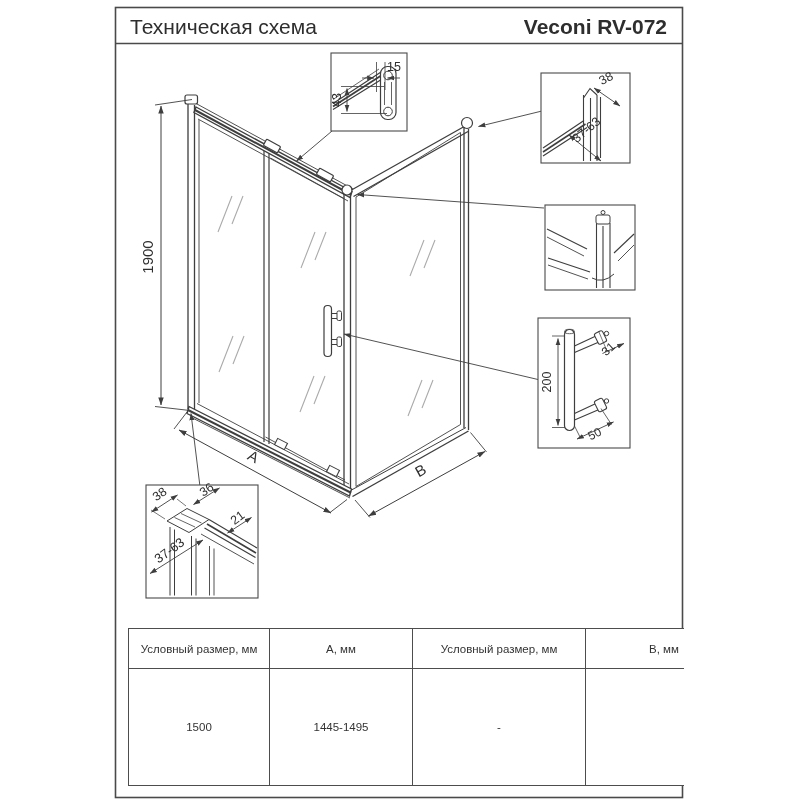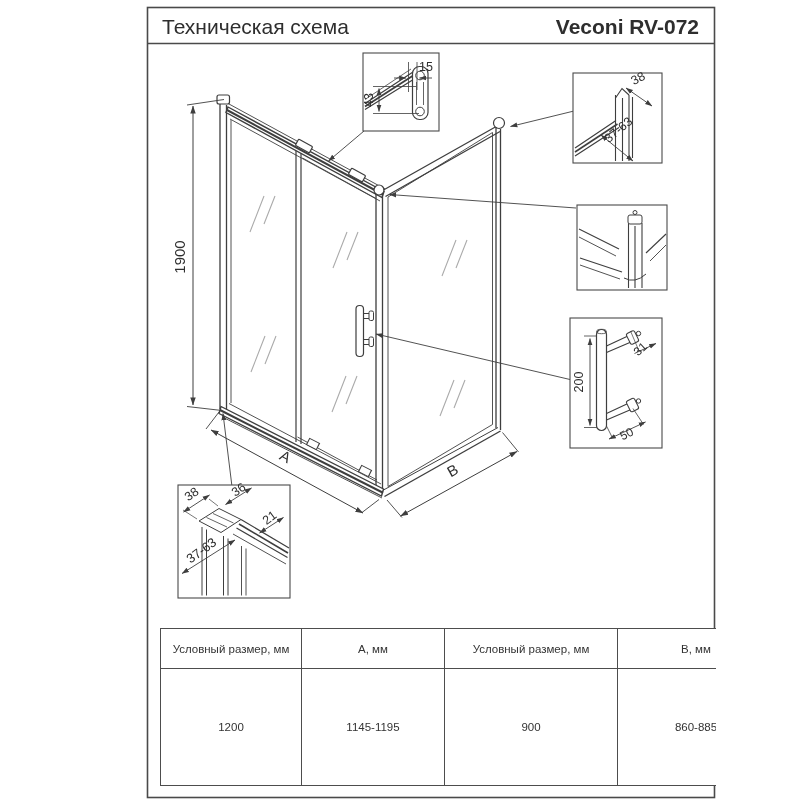--- a/index.html
+++ b/index.html
@@ -1,17 +1,17 @@
 <!DOCTYPE html>
 <html><head>
 <meta charset="utf-8">
 <style>
   html,body{margin:0;padding:0;background:#ffffff;}
   .page{position:relative;width:684px;height:800px;background:#fff;
-        font-family:"Liberation Sans",sans-serif;overflow:hidden;margin-left:32px;}
+        font-family:"Liberation Sans",sans-serif;overflow:hidden;}
   svg{position:absolute;left:0;top:0;}
   svg text{fill:#2e2e2e;font-family:"Liberation Sans",sans-serif;}
   .size-table{position:absolute;left:128px;top:628px;width:546px;height:158px;
         border-collapse:collapse;table-layout:fixed;
         font-size:11.5px;color:#333;background:#fff;}
   .size-table th,.size-table td{border:1px solid #4d4d4d;text-align:center;
         vertical-align:middle;padding:8px;font-weight:normal;height:22px;}
   .size-table th{height:23px;}
   .c1{width:124px}.c2{width:126px}.c3{width:156px}.c4{width:140px}
 </style>
@@ -224,21 +224,21 @@
   <thead>
     <tr>
       <th class="c1">Условный размер, мм</th>
       <th class="c2">А, мм</th>
       <th class="c3">Условный размер, мм</th>
       <th class="c4">В, мм</th>
     </tr>
   </thead>
   <tbody>
     <tr>
-      <td>1200</td>
-      <td>1145-1195</td>
-      <td>900</td>
-      <td>860-885</td>
+      <td>1500</td>
+      <td>1445-1495</td>
+      <td>-</td>
+      <td></td>
     </tr>
   </tbody>
 </table>
 
 </div>
 
 </body></html>

